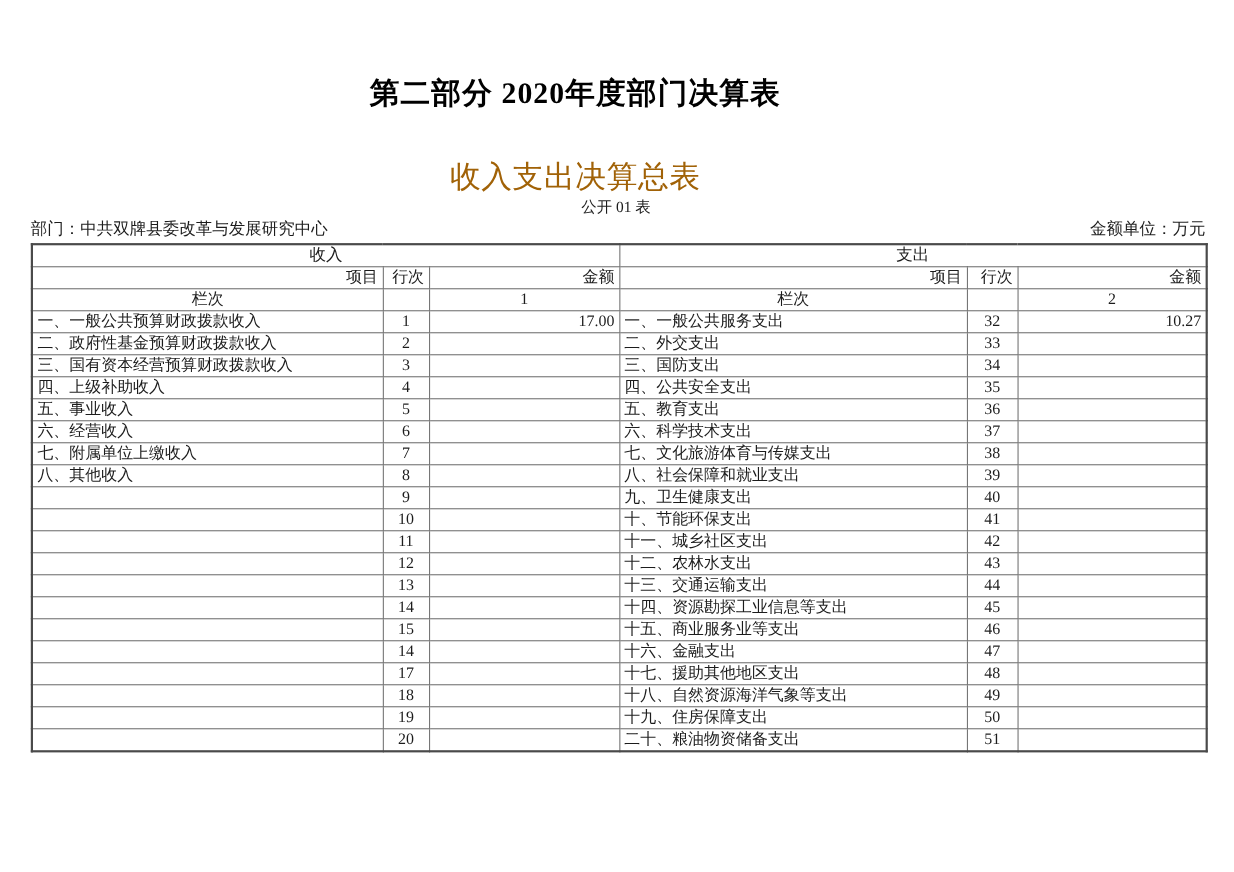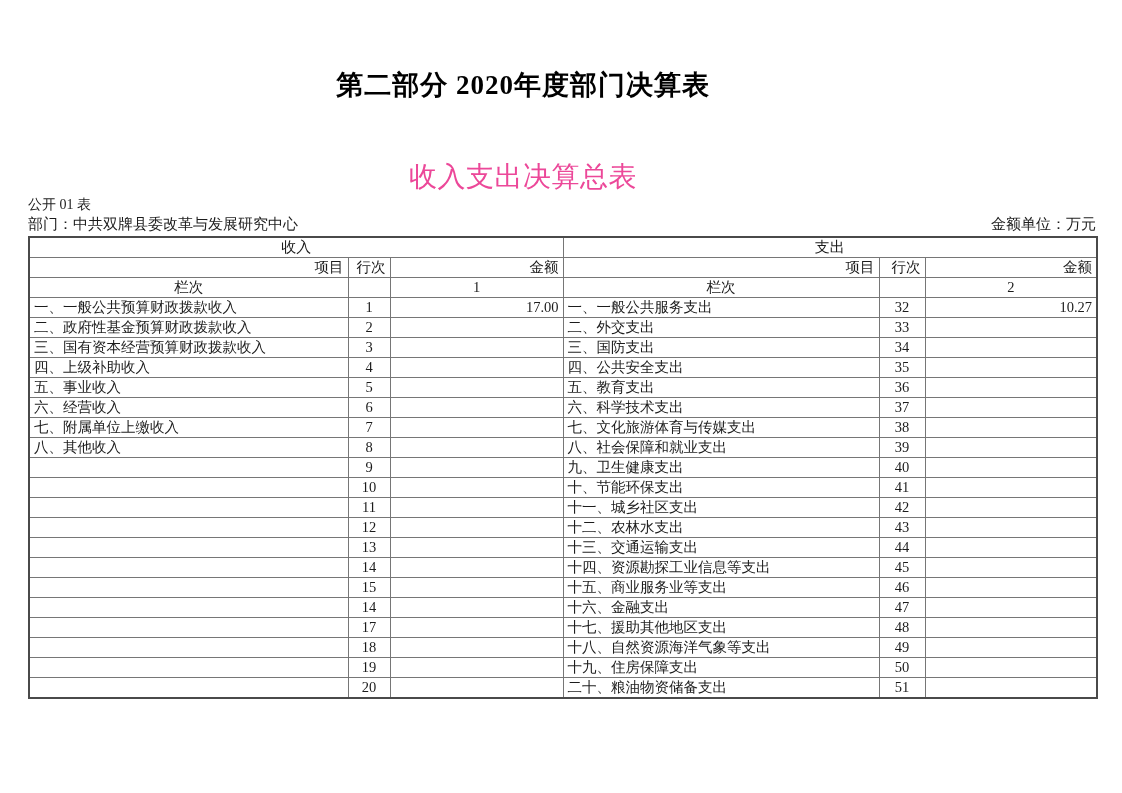--- a/index.html
+++ b/index.html
@@ -21,30 +21,30 @@
     font-weight: bold;
     line-height: 30px;
     letter-spacing: 1px;
     color: #000;
   }
   .table-title {
     text-align: center;
     font-size: 28px;
     font-weight: normal;
     line-height: 34px;
-    margin-top: 60px;
+    margin-top: 45px;
     letter-spacing: 0.5px;
-    color: #ec4899;
+    color: #a16207;
   }
   .meta {
     width: 1068px;
     margin: 0 auto 0 28px;
   }
   .table-code {
-    text-align: left;
+    text-align: center;
     font-size: 14px;
     line-height: 16px;
     margin-top: 3px;
     padding-right: 4px;
   }
   .meta-row {
     display: flex;
     justify-content: space-between;
     align-items: flex-end;
     font-size: 15px;

